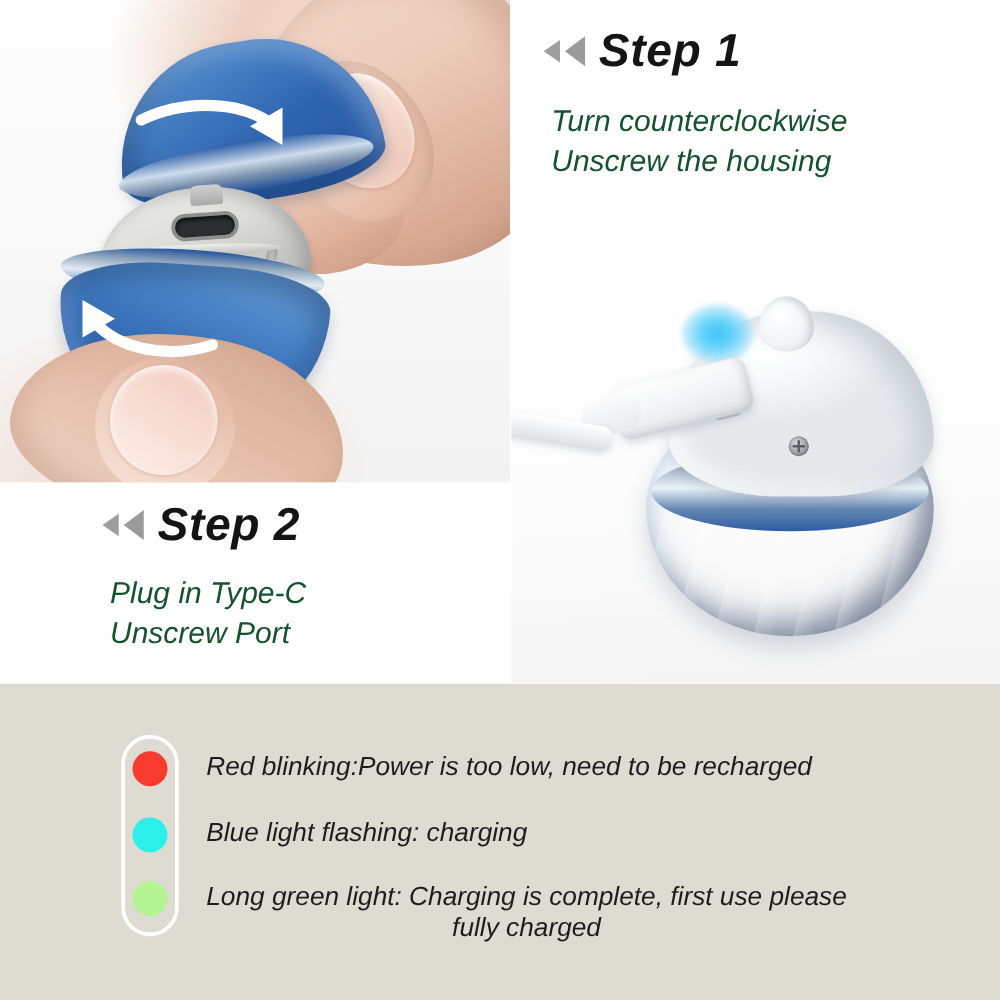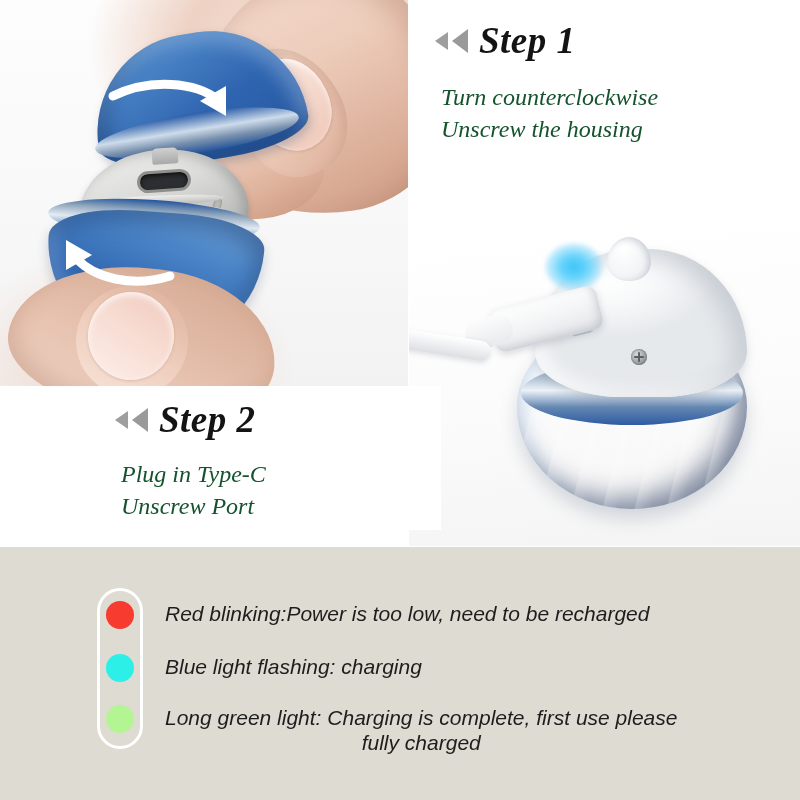--- a/index.html
+++ b/index.html
@@ -218,23 +218,23 @@
     border-radius:14px; transform:rotate(-14deg);
   }
   .usb-cable {
     position:absolute; left:-14px; top:104px; width:96px; height:20px;
     background:linear-gradient(180deg,#ffffff 0%,#f0f1f3 45%,#dcdee1 100%);
     border-radius:10px; transform:rotate(9deg);
     box-shadow:0 2px 5px rgba(130,140,155,.25);
   }
 
   
-  .step-panel { position:absolute; background:#ffffff;font-family:Liberation Serif, serif; }
+  .step-panel { position:absolute; background:#ffffff; }
   #panel-step1 { left:409px; top:0; width:391px; height:230px; }
-  #panel-step2 { left:0; top:386px; width:408px; height:144px;margin-left:33px; }
+  #panel-step2 { left:0; top:386px; width:408px; height:144px; }
 
   .step-head { display:flex; align-items:center; }
   .tri { width:0; height:0; border-style:solid; display:inline-block; }
   .tri-sm { border-width:9px 13px 9px 0; border-color:transparent #9e9e9e transparent transparent; }
   .tri-lg { border-width:12px 16px 12px 0; border-color:transparent #9a9a9a transparent transparent; margin-left:4px; }
   .step-title {
     font-size:37px; font-style:italic; font-weight:700; color:#141414;
     letter-spacing:.5px; margin-left:11px; line-height:1;
   }
   .step-desc {

